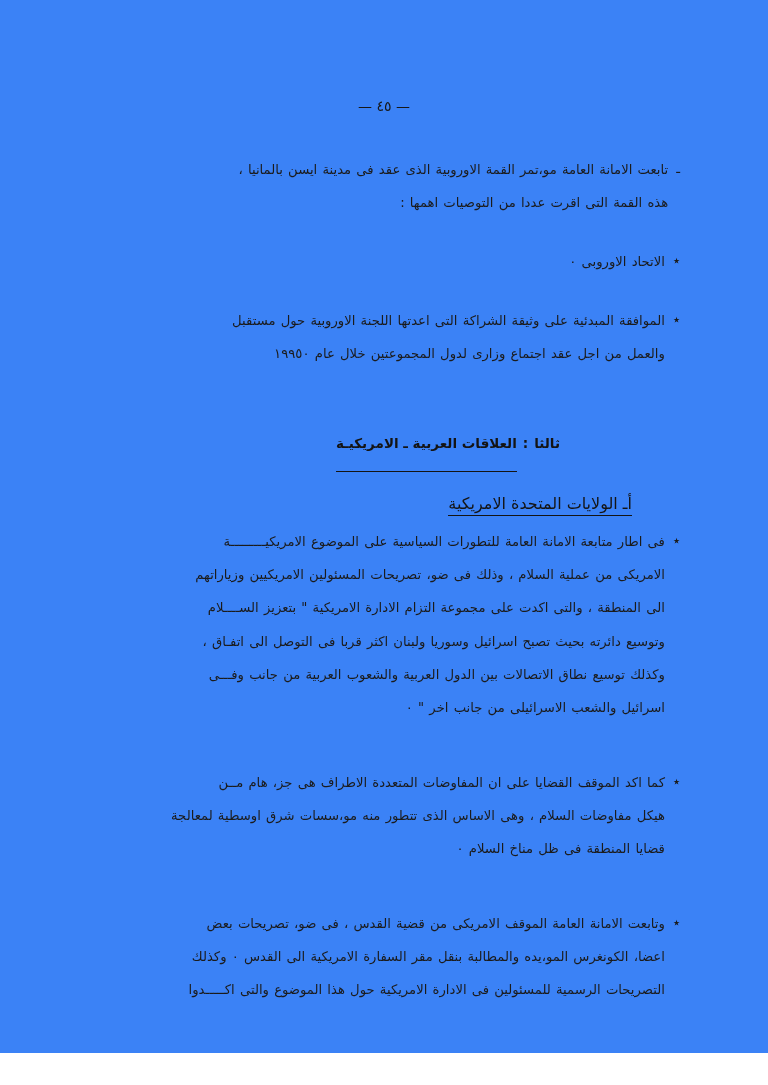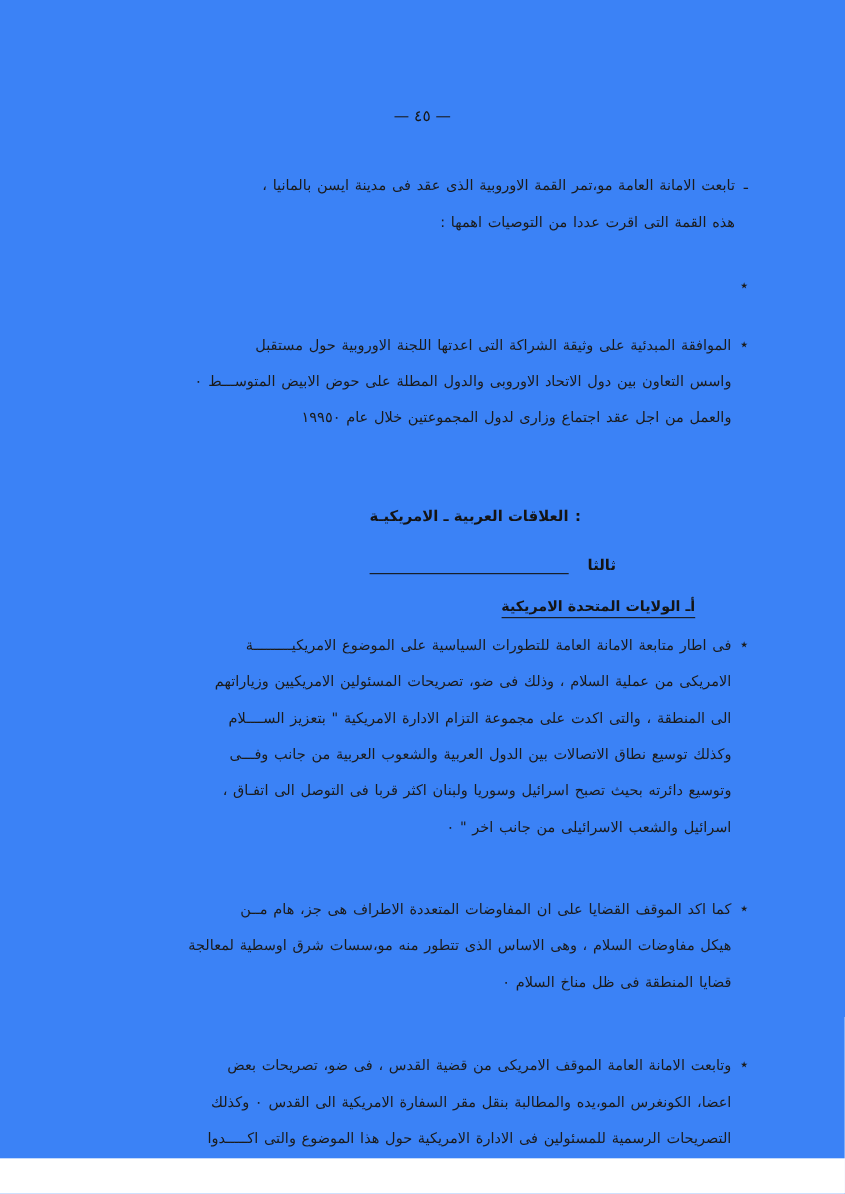--- a/index.html
+++ b/index.html
@@ -76,34 +76,33 @@
     flex-direction: row;
     justify-content: flex-start;
     font-size: 13.5px;
     font-weight: bold;
     color: #141414;
     margin: 0 0 2px 0;
     padding-right: 120px;
   }
   .section-heading .label {
     white-space: nowrap;
-    margin-top: 44px;
   }
   .section-heading .colon {
     padding: 0 6px;
   }
   .section-heading .title {
     text-decoration: none;
     border-bottom: 1.2px solid #141414;
     padding-bottom: 20px;
     letter-spacing: 0.5px;
   }
   .sub-heading {
-    font-size: 13px;
-    font-weight: bold;
+    font-size: 16px;
+    font-weight: normal;
     color: #141414;
     margin: 22px 0 12px 0;
     padding-right: 48px;
     display: flex;
   }
   .sub-heading .underline {
     border-bottom: 1.1px solid #141414;
     padding-bottom: 2px;
   }
 </style>
@@ -122,30 +121,30 @@
         <p class="para">تابعت الامانة العامة مو،تمر القمة الاوروبية الذى عقد فى مدينة ايسن بالمانيا ،</p>
         <p class="para">هذه القمة التى اقرت عددا  من التوصيات اهمها  :</p>
       </div>
     </div>
 
     <div class="gap-sm"></div>
 
     <div class="blk dash-item">
       <span class="bullet-marker">٭</span>
       <div class="dash-body">
+        <p class="para">الاتحاد الاوروبى ٠</p>
       </div>
     </div>
 
     <div class="gap-sm"></div>
 
     <div class="blk dash-item">
       <span class="bullet-marker">٭</span>
       <div class="dash-body">
         <p class="para">الموافقة المبدئية على وثيقة الشراكة التى اعدتها اللجنة الاوروبية حول مستقبل</p>
-        <p class="para">واسس التعاون بين دول الاتحاد الاوروبى والدول المطلة على حوض الابيض المتوســـط ٠</p>
         <p class="para">والعمل من اجل عقد اجتماع وزارى لدول المجموعتين خلال عام ١٩٩٥٠</p>
       </div>
     </div>
 
     <div class="gap-lg"></div>
 
     <div class="section-heading">
       <span class="label">ثالثا</span>
       <span class="colon">:</span>
       <span class="title">العلاقات العربية ـ الامريكيـة</span>
@@ -154,22 +153,22 @@
     <div class="sub-heading">
       <span class="underline">أـ الولايات المتحدة الامريكية</span>
     </div>
 
     <div class="blk dash-item">
       <span class="bullet-marker">٭</span>
       <div class="dash-body">
         <p class="para">فى اطار متابعة الامانة العامة للتطورات السياسية على الموضوع الامريكيـــــــــة</p>
         <p class="para">الامريكى من عملية السلام ، وذلك فى ضو، تصريحات المسئولين الامريكيين وزياراتهم</p>
         <p class="para">الى المنطقة ، والتى اكدت على مجموعة التزام الادارة الامريكية " بتعزيز الســــلام</p>
+        <p class="para">وتوسيع دائرته بحيث تصبح اسرائيل وسوريا ولبنان اكثر قربا فى التوصل الى اتفـاق ،</p>
         <p class="para">وكذلك توسيع نطاق الاتصالات بين الدول العربية والشعوب العربية من جانب  وفـــى</p>
-        <p class="para">وتوسيع دائرته بحيث تصبح اسرائيل وسوريا ولبنان اكثر قربا فى التوصل الى اتفـاق ،</p>
         <p class="para">اسرائيل والشعب الاسرائيلى من جانب اخر "  ٠</p>
       </div>
     </div>
 
     <div class="gap-md"></div>
 
     <div class="blk dash-item">
       <span class="bullet-marker">٭</span>
       <div class="dash-body">
         <p class="para">كما اكد الموقف القضايا على ان المفاوضات المتعددة الاطراف هى جز، هام مــن</p>

